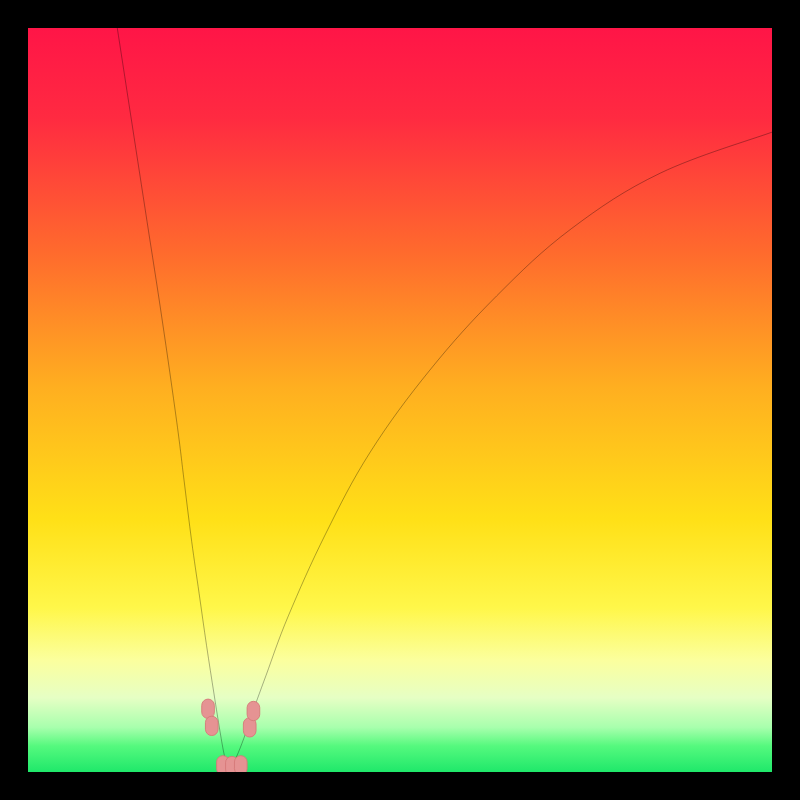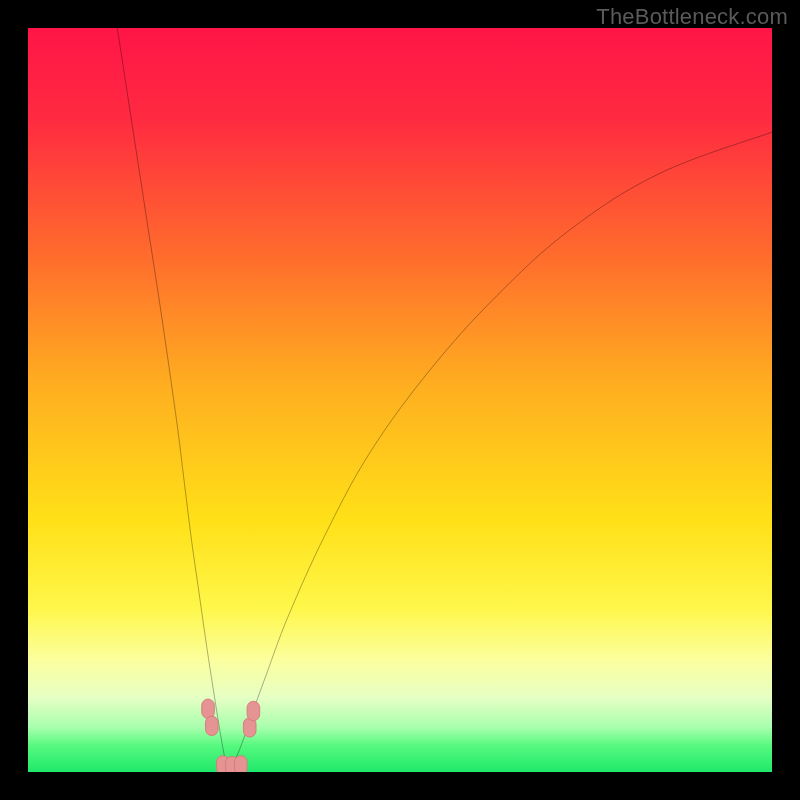--- a/index.html
+++ b/index.html
@@ -47,21 +47,20 @@
     font-size: 22px;
     font-weight: 500;
     letter-spacing: 0.2px;
     user-select: none;
   }
 </style>
 </head>
 <body>
 
 <div class="frame">
-  <div class="watermark">TheBottleneck.com</div>
   <div class="plot-area">
     <svg class="gradient-bg" viewBox="0 0 100 100" preserveAspectRatio="none">
       <defs>
         <linearGradient id="bg-grad" x1="0" y1="0" x2="0" y2="1">
             <stop offset="0%" stop-color="#ff1547"></stop>
             <stop offset="12%" stop-color="#ff2a41"></stop>
             <stop offset="30%" stop-color="#ff6a2d"></stop>
             <stop offset="48%" stop-color="#ffae20"></stop>
             <stop offset="66%" stop-color="#ffe017"></stop>
             <stop offset="78%" stop-color="#fff74a"></stop>

